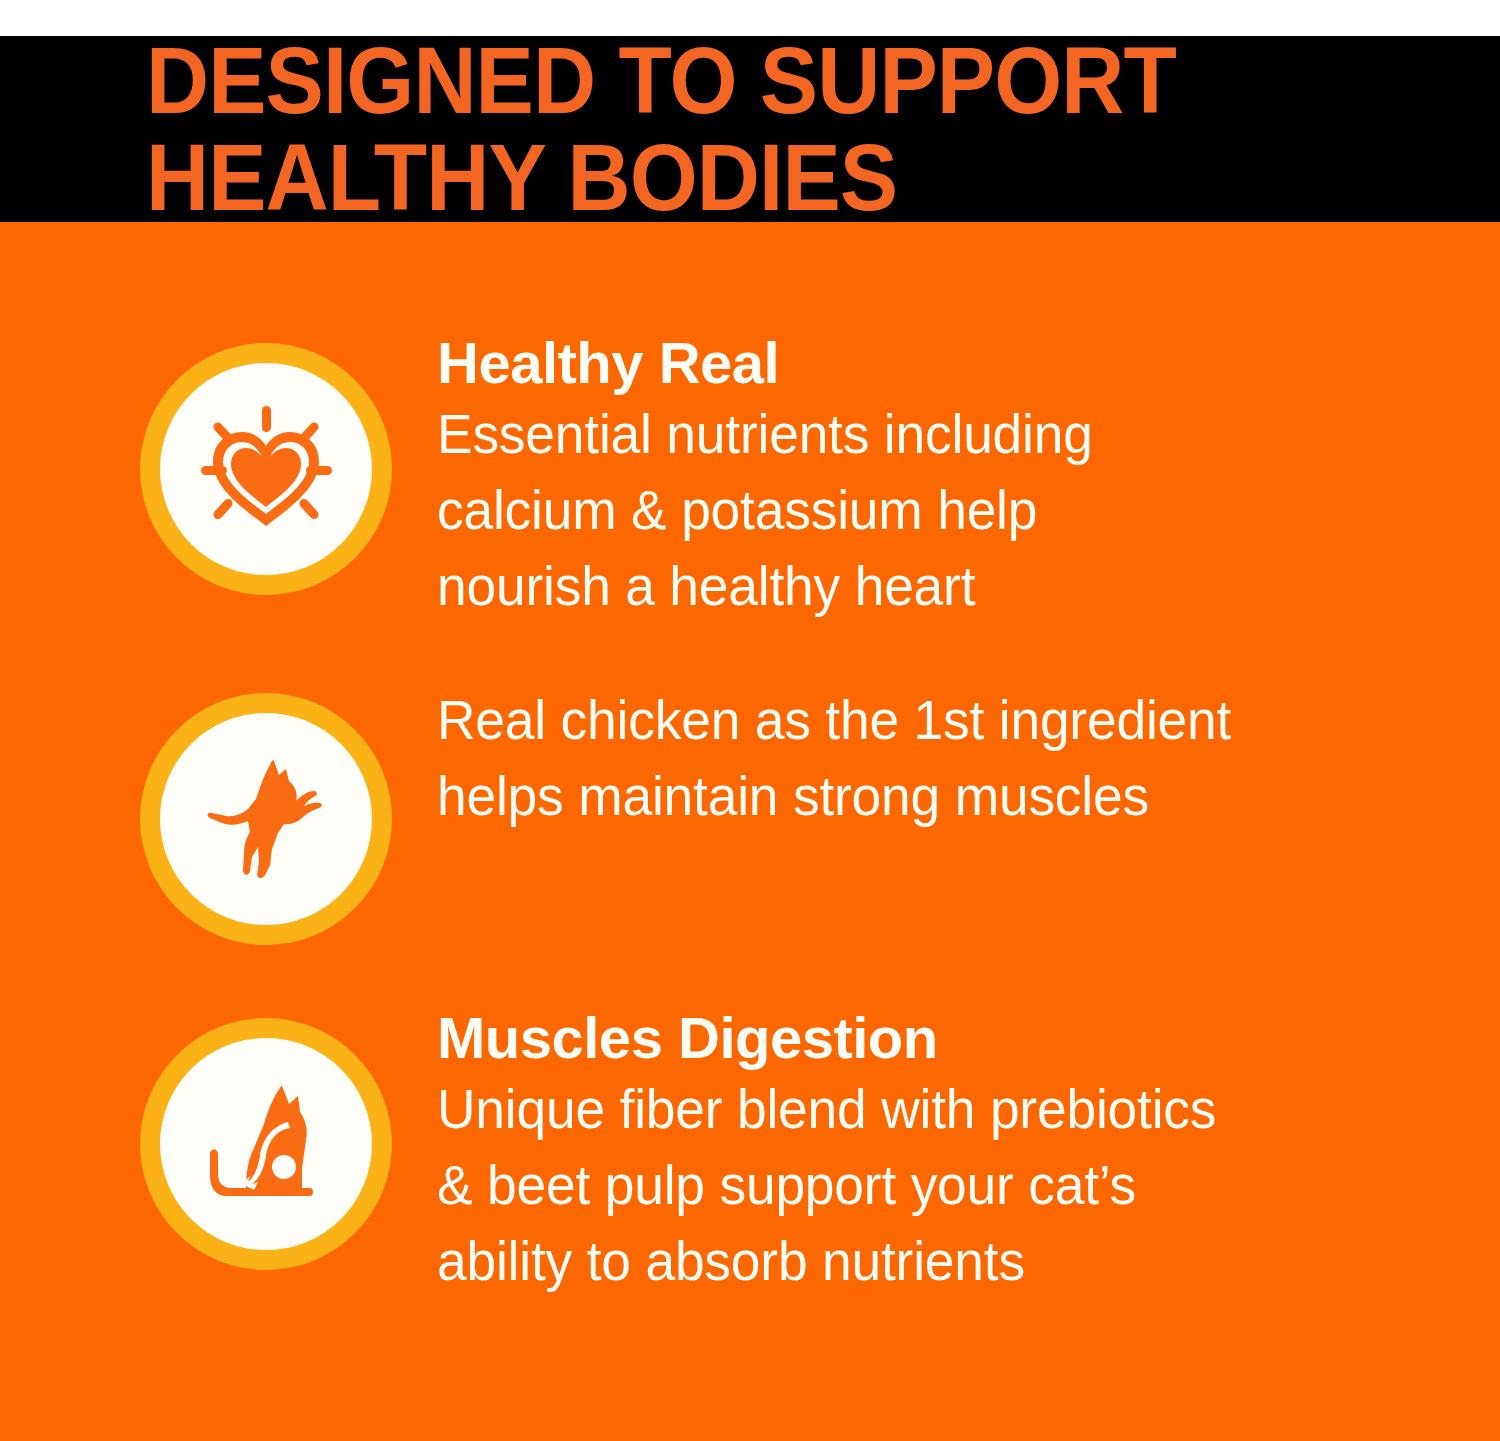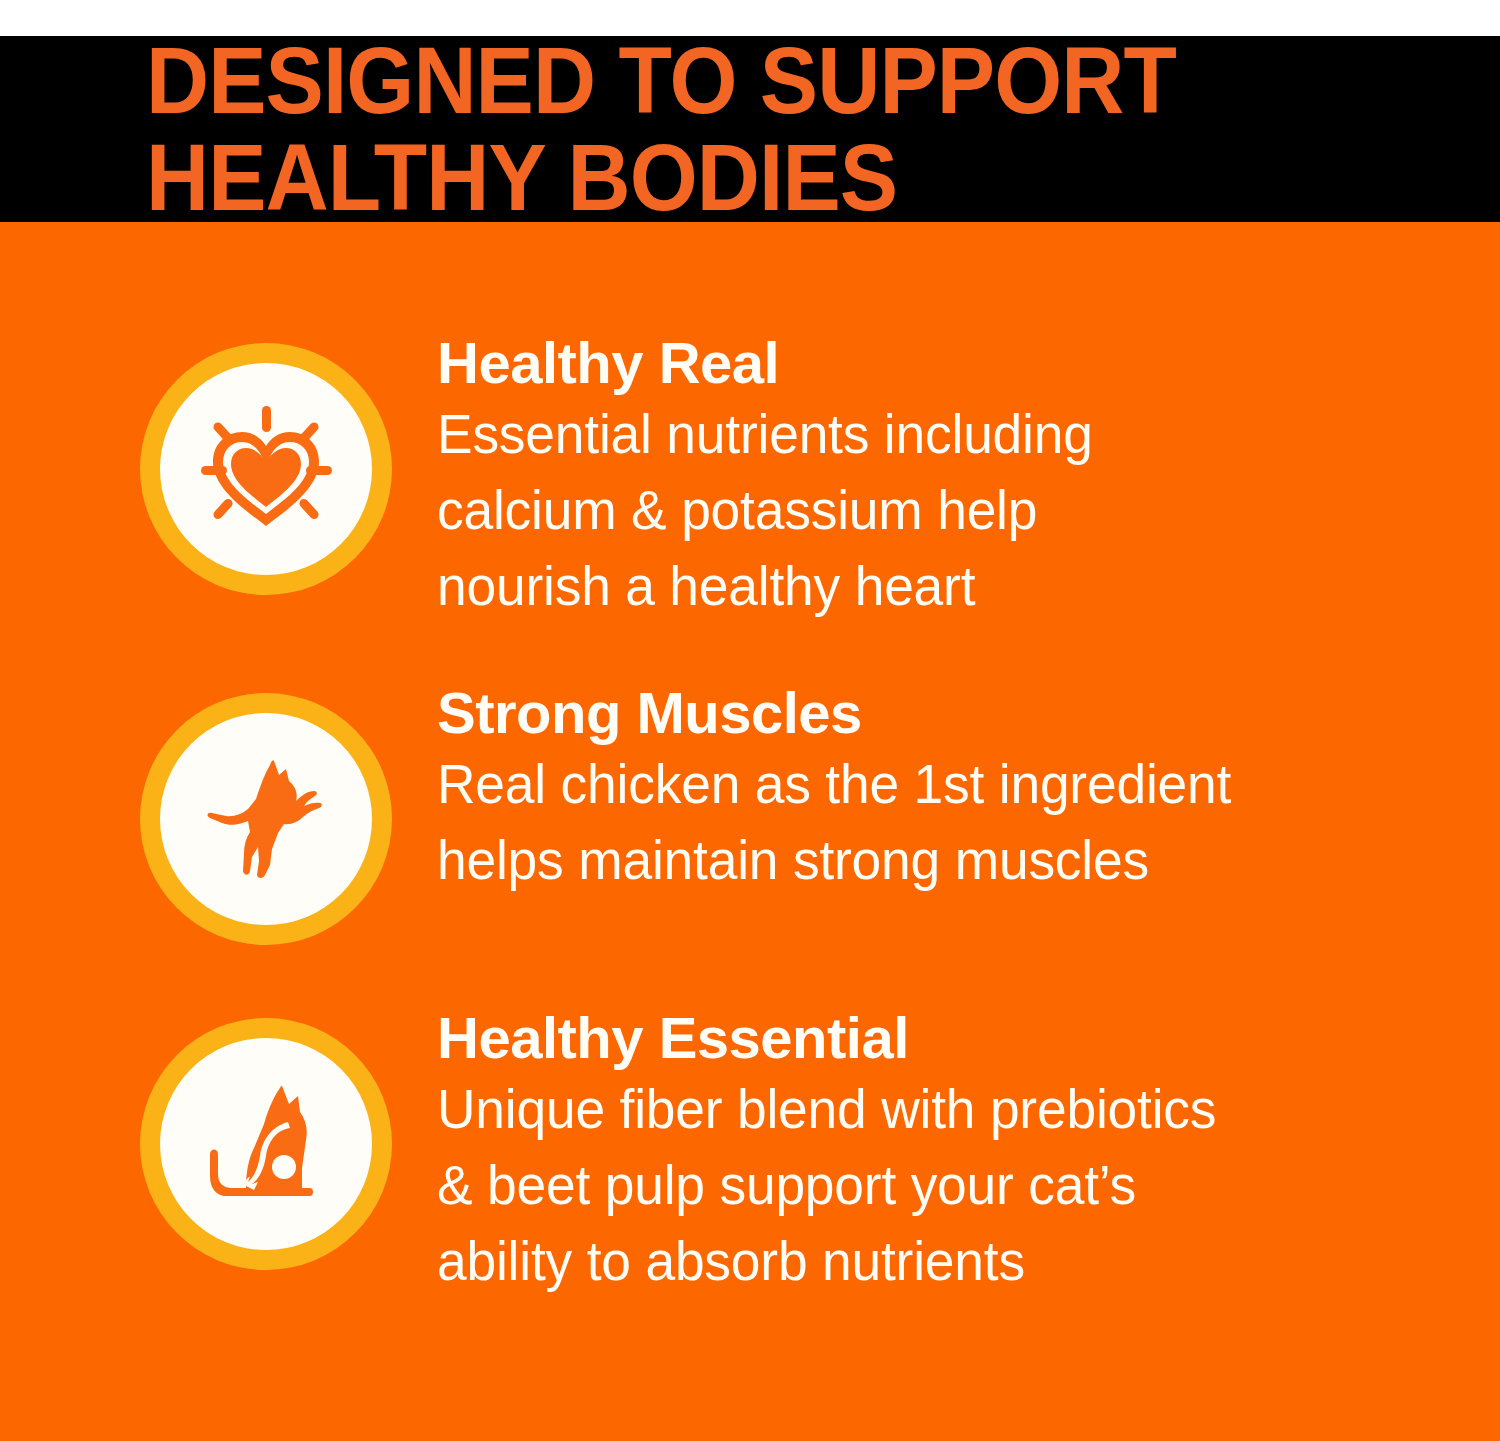--- a/index.html
+++ b/index.html
@@ -220,21 +220,20 @@
                          C 48 78, 56 75, 62 70
                          L 70 60
                          C 74 48, 78 36, 84 26
                          C 85 23, 87 20, 88 22 Z"></path>
               </g>
             </svg>
           </span>
         </div>
       </div>
       <div class="text-col">
-        <div class="feature-title">Strong Muscles</div>
         <div class="feature-desc">Real chicken as the 1st ingredient
 helps maintain strong muscles</div>
       </div>
     </div>
 
     <div class="feature f3">
       <div class="badge">
         <div class="badge-inner">
           <span>
             <svg width="160" height="160" viewBox="0 0 160 160" aria-hidden="true">
@@ -273,21 +272,21 @@
                          C 69 112, 72 103, 74 92
                          C 76 76, 86 62, 102 58 Z" fill="#FFFDF7"></path>
 
                 <circle cx="98" cy="103" r="12" fill="#FFFDF7"></circle>
               </g>
             </svg>
           </span>
         </div>
       </div>
       <div class="text-col">
-        <div class="feature-title">Healthy Essential</div>
+        <div class="feature-title">Muscles Digestion</div>
         <div class="feature-desc">Unique fiber blend with prebiotics
 &amp; beet pulp support your cat’s
 ability to absorb nutrients</div>
       </div>
     </div>
 
   </div>
 </div>
 
 </body></html>

